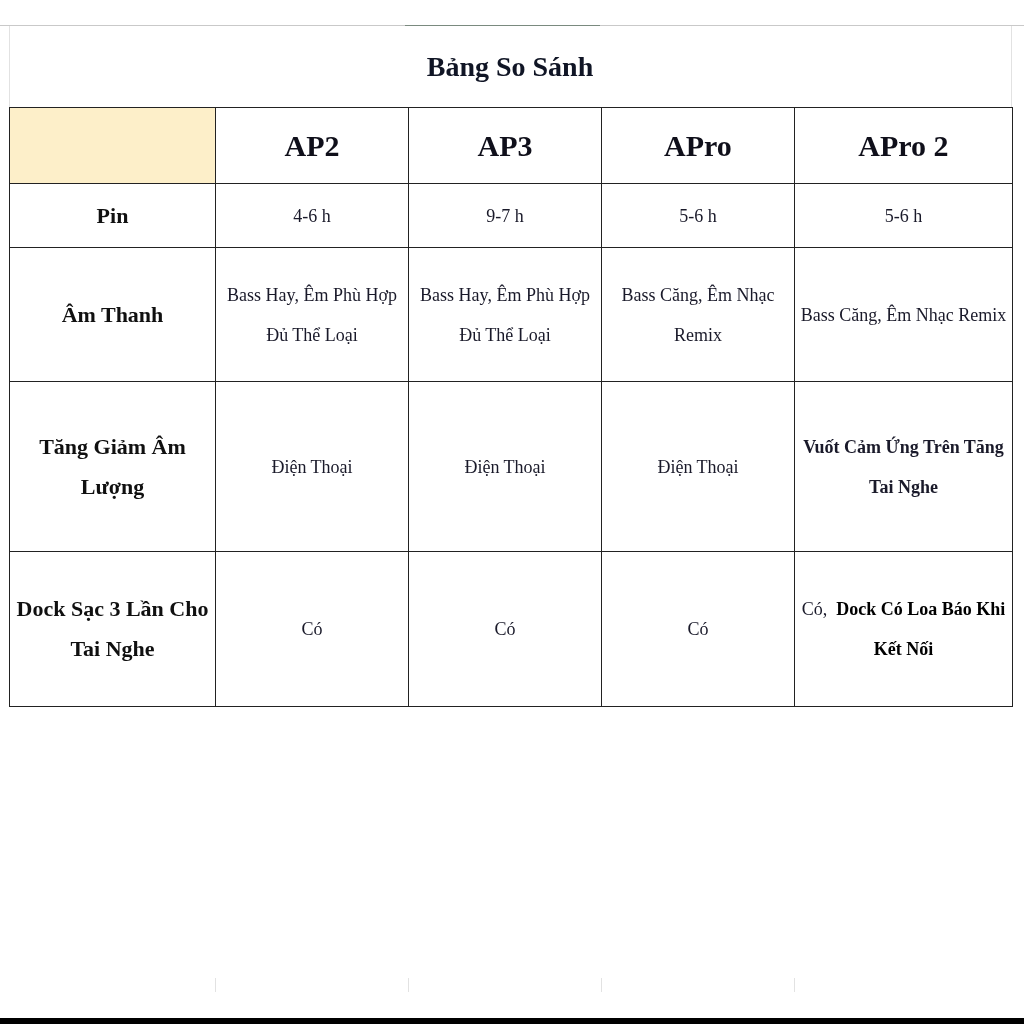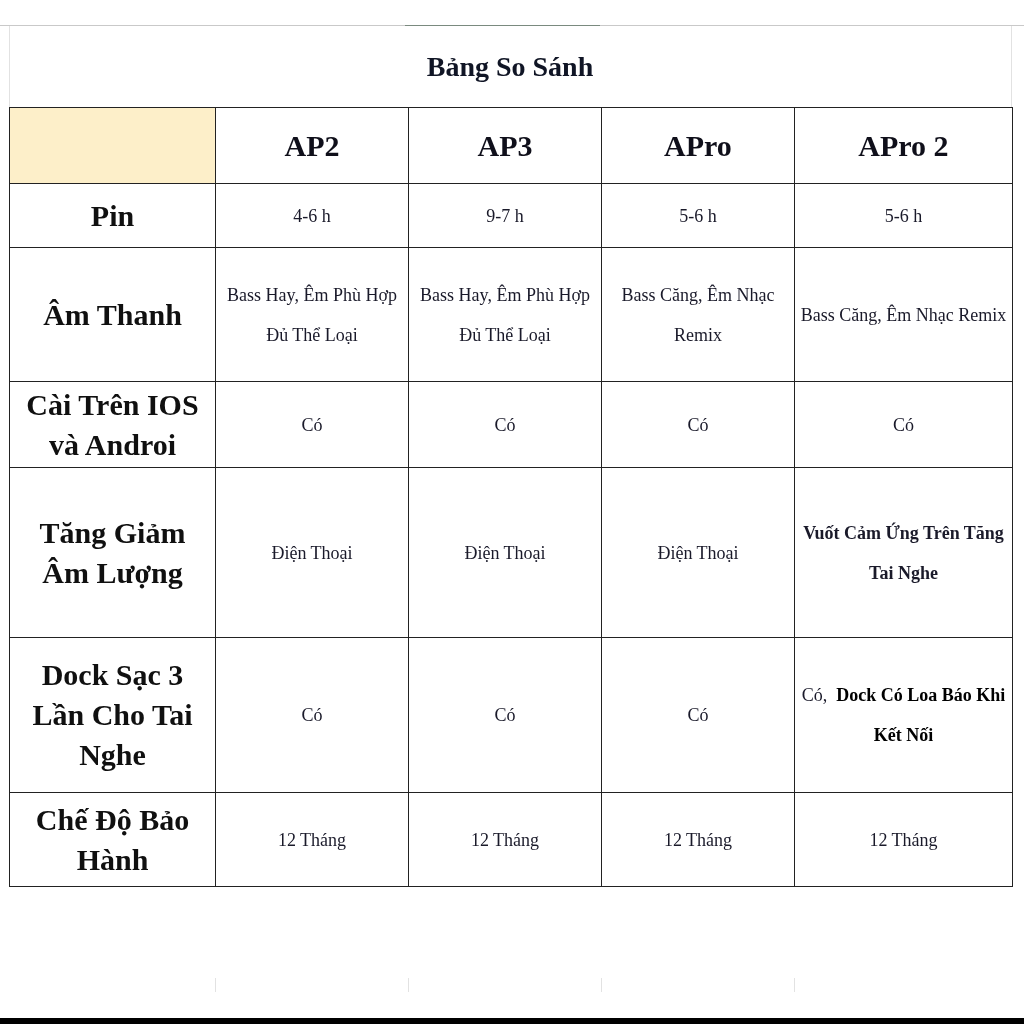--- a/index.html
+++ b/index.html
@@ -18,21 +18,21 @@
   .title-band .black { color:#101525; }
   .title-band .red { color:#ee1c25; margin-left:20px; word-spacing:6px; }
   table.cmp {
     position:absolute; left:9px; top:107px; border-collapse:collapse;
     table-layout:fixed; width:1003px;padding-left:47px;
   }
   table.cmp td {
     border:1.6px solid #222; text-align:center; vertical-align:middle;
     font-size:18px; line-height:40px; padding:0 4px; color:#1a1a2a;
   }
-  table.cmp td.rowhead { font-weight:bold; font-size:30px; color:#101010; line-height:40px; }
+  table.cmp td.rowhead { font-weight:bold; font-size:22px; color:#101010; line-height:40px; }
   table.cmp td.corner { background:#fdefc9; }
   table.cmp td.colhead { font-weight:bold; font-size:30px; color:#0f0f1a; }
   .red-bold { color:#000000; font-weight:bold; }
   .bottom-bar { position:absolute; left:0; top:1018px; width:1024px; height:6px; background:#000; }
 </style>
 </head>
 <body>
 
 <div class="grid-line-top"></div>
 <div class="grid-line-top-dark"></div>
@@ -70,44 +70,30 @@
     <td>5-6 h</td>
     <td>5-6 h</td>
   </tr>
   <tr style="height:134px">
     <td class="rowhead">Âm Thanh</td>
     <td>Bass Hay, Êm Phù Hợp Đủ Thể Loại</td>
     <td>Bass Hay, Êm Phù Hợp Đủ Thể Loại</td>
     <td>Bass Căng, Êm Nhạc Remix</td>
     <td>Bass Căng, Êm Nhạc Remix</td>
   </tr>
-  <tr style="height:86px">
-    <td class="rowhead">Cài Trên IOS và Androi</td>
-    <td>Có</td>
-    <td>Có</td>
-    <td>Có</td>
-    <td>Có</td>
-  </tr>
   <tr style="height:170px">
     <td class="rowhead">Tăng Giảm Âm Lượng</td>
     <td>Điện Thoại</td>
     <td>Điện Thoại</td>
     <td>Điện Thoại</td>
     <td class="red-bold">Vuốt Cảm Ứng Trên Tăng Tai Nghe</td>
   </tr>
   <tr style="height:155px">
     <td class="rowhead">Dock Sạc 3 Lần Cho Tai Nghe</td>
     <td>Có</td>
     <td>Có</td>
     <td>Có</td>
     <td><span>Có,</span>&nbsp; <span class="red-bold">Dock Có Loa Báo  Khi Kết Nối</span></td>
   </tr>
-  <tr style="height:94px">
-    <td class="rowhead">Chế Độ Bảo Hành</td>
-    <td>12 Tháng</td>
-    <td>12 Tháng</td>
-    <td>12 Tháng</td>
-    <td>12 Tháng</td>
-  </tr>
 </tbody>
   </table>
 
 <div class="bottom-bar"></div>
 
 </body></html>

